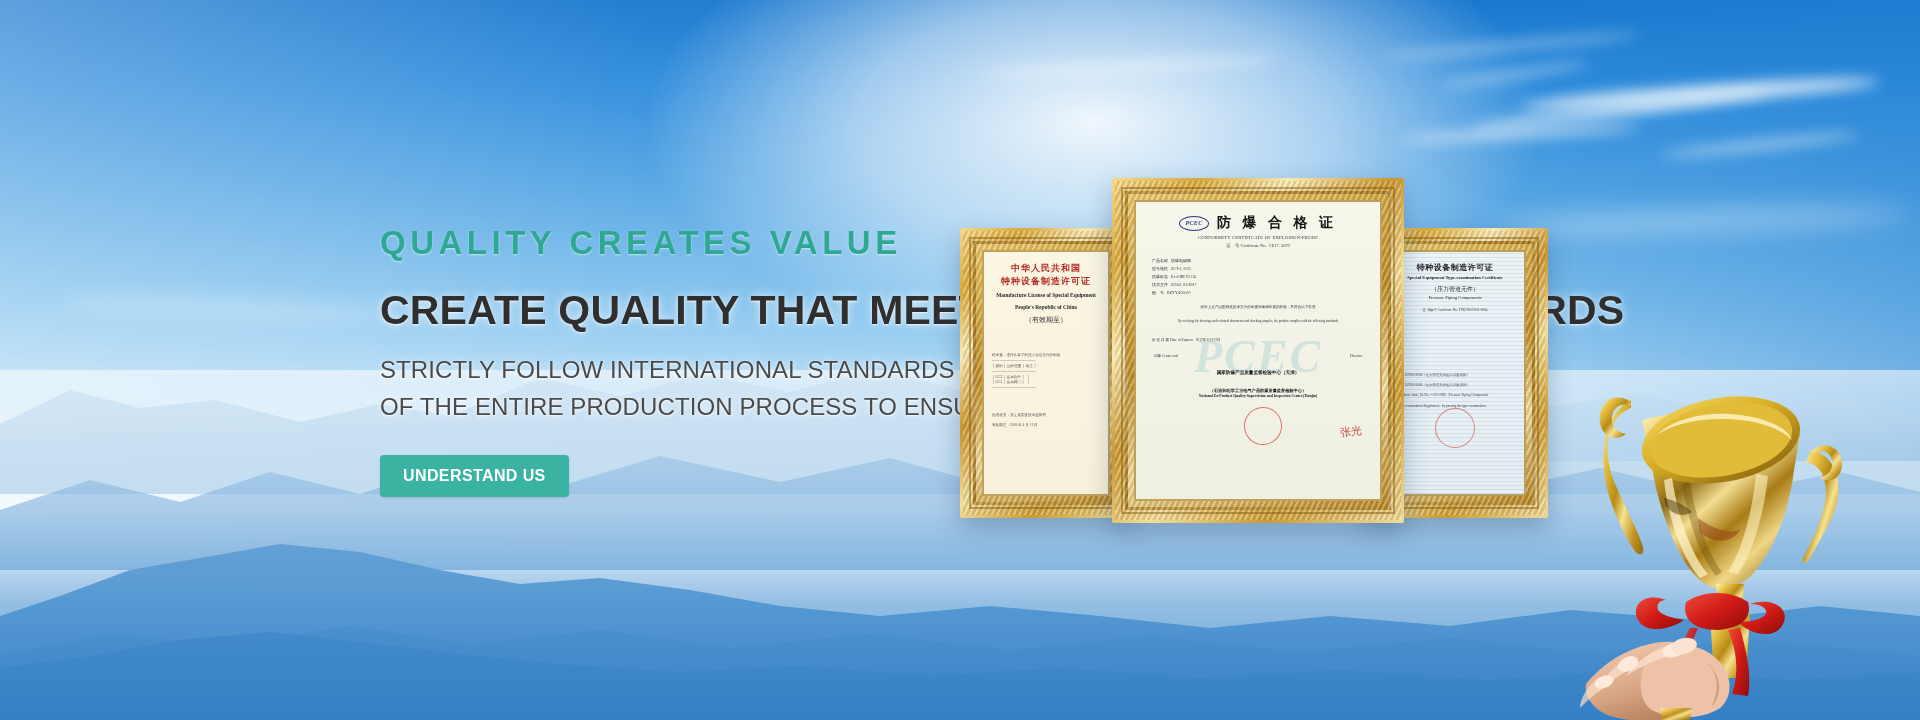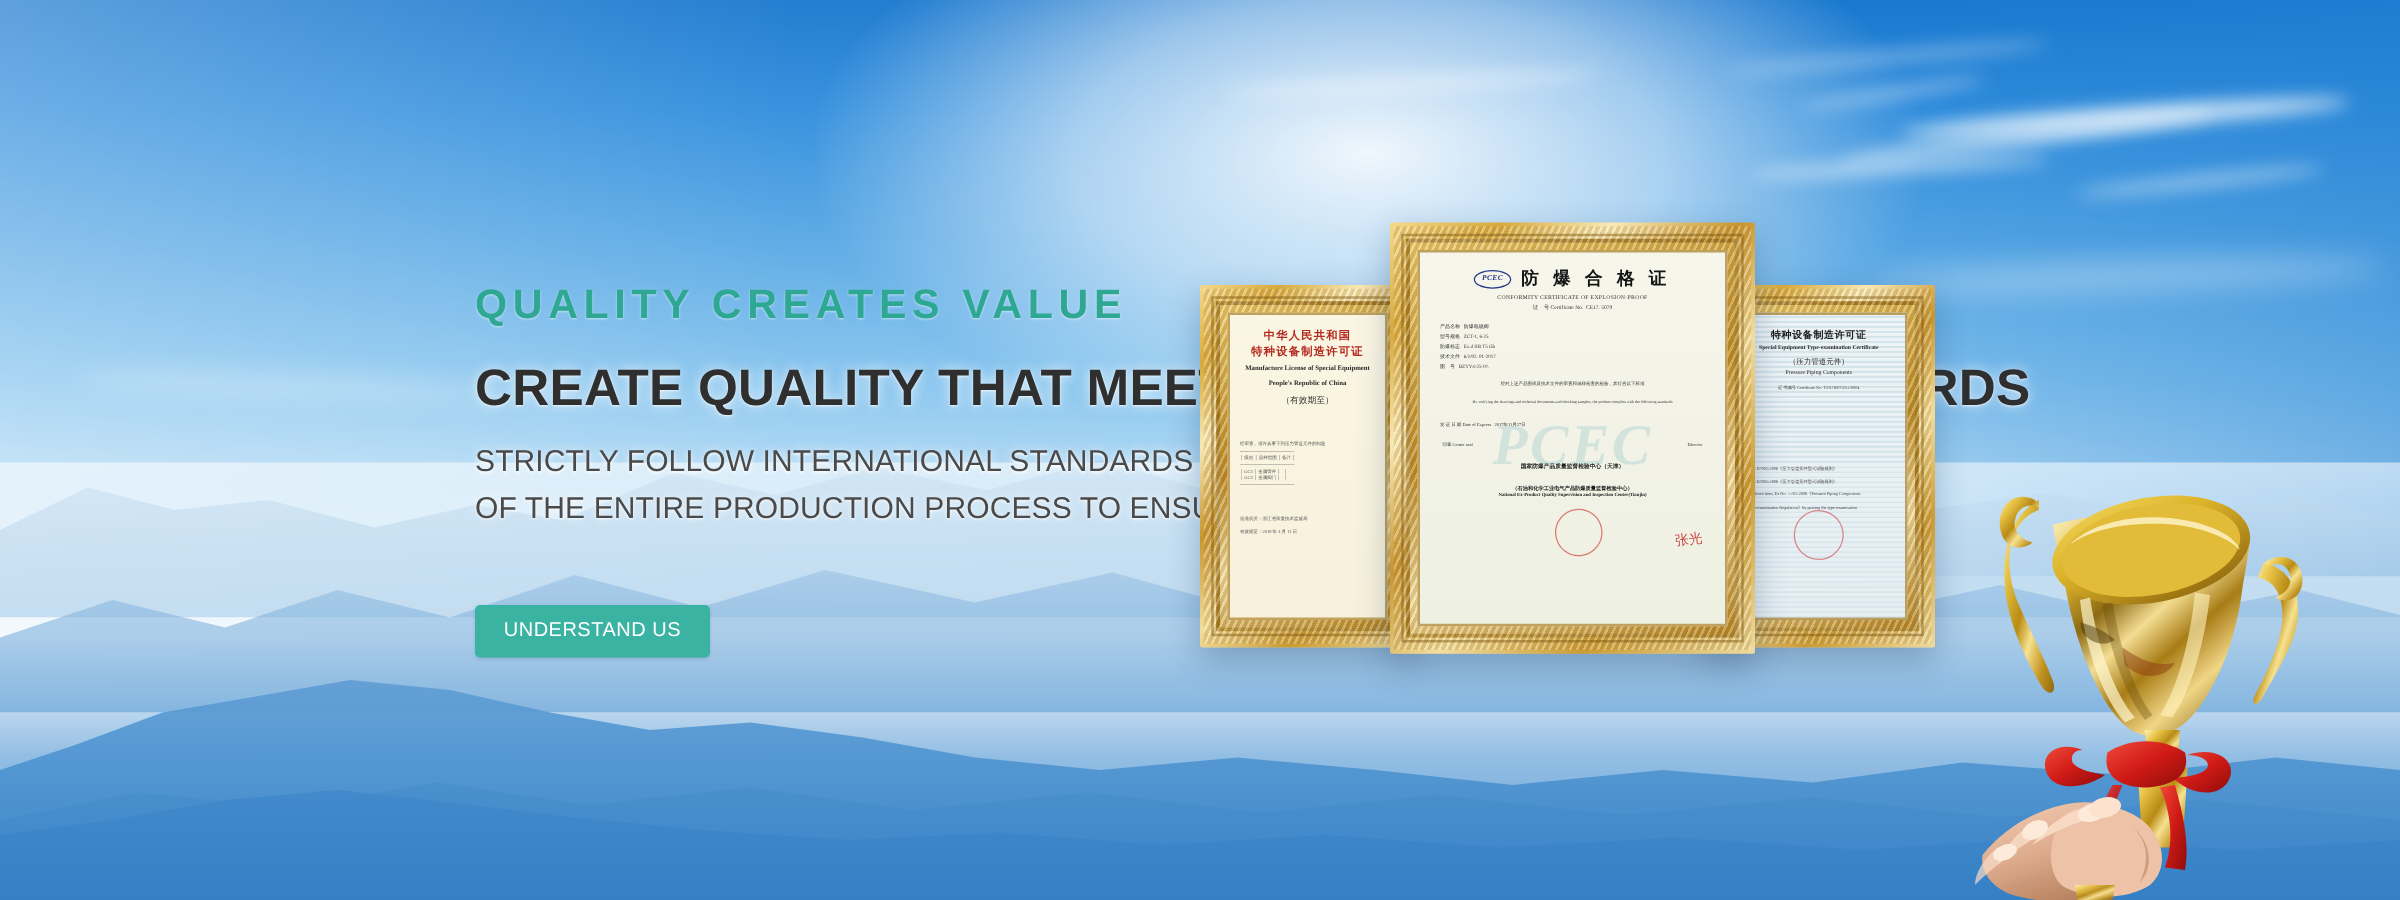--- a/index.html
+++ b/index.html
@@ -94,23 +94,23 @@
   }
   .subline{
     font-size:24px;font-weight:400;letter-spacing:.1px;
     color:#4a4a4a;margin:0;line-height:1.52;
     max-width:1110px;
     text-shadow:0 1px 2px rgba(255,255,255,.8),0 0 8px rgba(255,255,255,.8);
   }
   .subline span{display:block;white-space:nowrap;}
 
   .cta{
-    display:inline-block;margin-top:59px;
+    display:inline-block;margin-top:30px;
     background:#3bb3a3;color:#ffffff;
-    font-size:16px;font-weight:400;letter-spacing:.4px;
+    font-size:16px;font-weight:700;letter-spacing:.4px;
     padding:13px 23px;border:none;border-radius:4px;
     cursor:pointer;line-height:1;
     box-shadow:0 1px 3px rgba(0,0,0,.12);
   }
 
   
   .certs{position:absolute;left:0;top:0;width:100%;height:100%;pointer-events:none;}
   .frame{
     position:absolute;
     pointer-events:auto;

